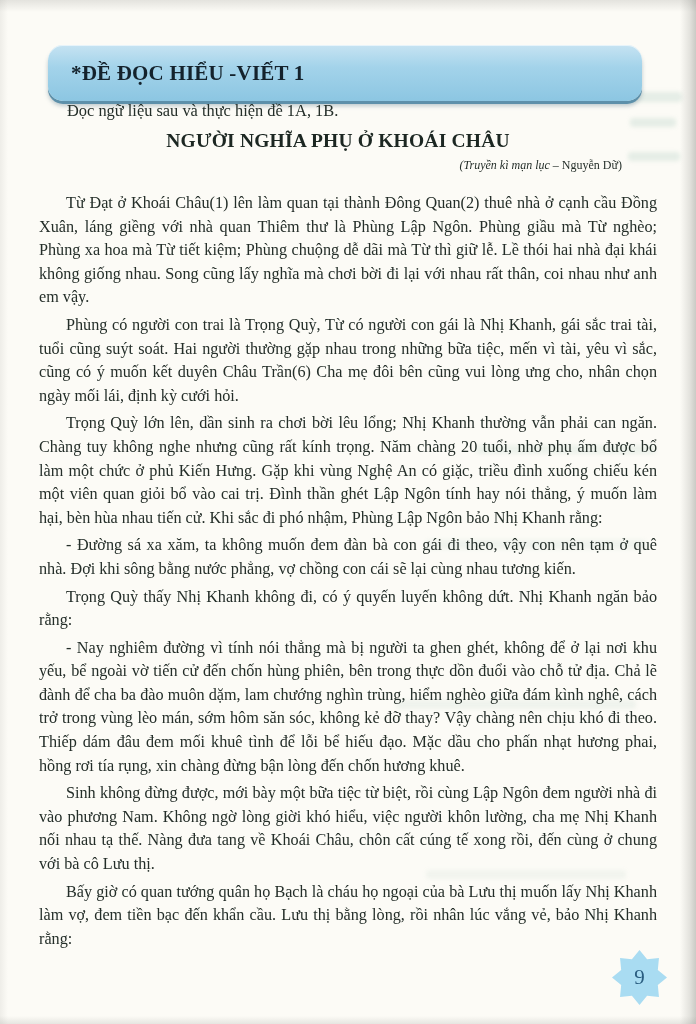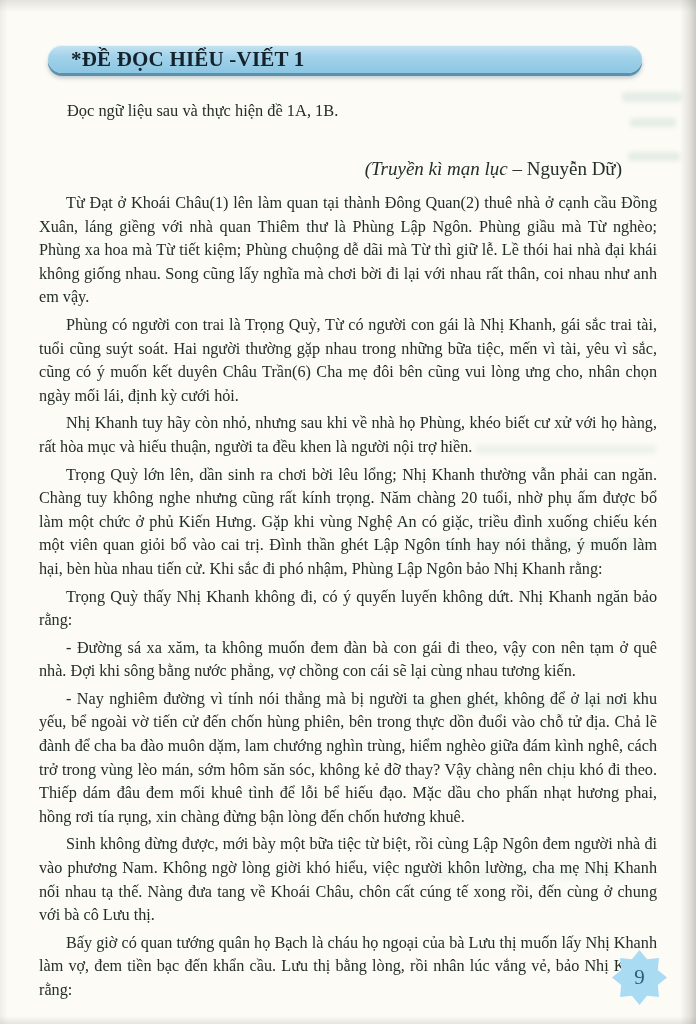--- a/index.html
+++ b/index.html
@@ -28,21 +28,21 @@
   .b1{right:14px;top:92px;width:60px;height:10px;}
   .b2{right:20px;top:118px;width:46px;height:9px;}
   .b3{right:16px;top:152px;width:52px;height:9px;}
   .b4{right:40px;top:445px;width:180px;height:9px;background:rgba(110,170,150,.10);}
   .b5{right:50px;top:540px;width:220px;height:9px;background:rgba(110,170,150,.09);}
   .b6{right:60px;top:700px;width:240px;height:9px;background:rgba(110,170,150,.09);}
   .b7{right:70px;top:870px;width:200px;height:9px;background:rgba(110,170,150,.08);}
 
   
   .banner{
-    position:absolute;left:48px;top:45px;right:54px;height:28px;
+    position:absolute;left:48px;top:45px;right:54px;height:56px;
     border-radius:15px;
     background:linear-gradient(180deg,#c6e3f2 0%,#a3d3ea 40%,#8cc6e2 100%);
     box-shadow:0 3px 0 #5d90aa,0 5px 4px rgba(110,140,155,.45),inset 0 1px 0 rgba(255,255,255,.6);
     display:flex;align-items:center;
   }
   .banner-label{
     font-weight:bold;font-size:21px;color:#14222c;
     padding-left:23px;letter-spacing:.2px;white-space:nowrap;
   }
 
@@ -52,21 +52,21 @@
   }
 
   .doc-title{
     position:absolute;left:40px;right:60px;top:130px;
     text-align:center;font-size:19.5px;font-weight:bold;color:#1c2722;
     letter-spacing:.2px;margin:0;
   }
 
   .source-line{
     position:absolute;left:40px;right:74px;top:158px;
-    text-align:right;font-size:19px;margin:0;color:#242e29;
+    text-align:right;font-size:12px;margin:0;color:#242e29;
   }
   .source-work{font-style:italic;}
   .source-author{font-style:normal;}
 
   article.passage{
     position:absolute;left:39px;right:39px;top:182px;bottom:0;
   }
   article.passage p{
     margin:4px 0 0 0;
     font-size:16.2px;line-height:23.6px;
@@ -101,30 +101,30 @@
   <div class="bleed b5"></div>
   <div class="bleed b6"></div>
   <div class="bleed b7"></div>
 
   <div class="banner">
     <span class="banner-label">*ĐỀ ĐỌC HIỂU -VIẾT 1</span>
   </div>
 
   <p class="intro">Đọc ngữ liệu sau và thực hiện đề 1A, 1B.</p>
 
+  <h1 class="doc-title">NGƯỜI NGHĨA PHỤ Ở KHOÁI CHÂU</h1>
 
   <p class="source-line"><span class="source-work">(Truyền kì mạn lục</span><span class="source-author"> – Nguyễn Dữ)</span></p>
 
   <article class="passage">
     <p>Từ Đạt ở Khoái Châu(1) lên làm quan tại thành Đông Quan(2) thuê nhà ở cạnh cầu Đồng Xuân, láng giềng với nhà quan Thiêm thư là Phùng Lập Ngôn. Phùng giầu mà Từ nghèo; Phùng xa hoa mà Từ tiết kiệm; Phùng chuộng dễ dãi mà Từ thì giữ lễ. Lề thói hai nhà đại khái không giống nhau. Song cũng lấy nghĩa mà chơi bời đi lại với nhau rất thân, coi nhau như anh em vậy.</p>
     <p>Phùng có người con trai là Trọng Quỳ, Từ có người con gái là Nhị Khanh, gái sắc trai tài, tuổi cũng suýt soát. Hai người thường gặp nhau trong những bữa tiệc, mến vì tài, yêu vì sắc, cũng có ý muốn kết duyên Châu Trần(6) Cha mẹ đôi bên cũng vui lòng ưng cho, nhân chọn ngày mối lái, định kỳ cưới hỏi.</p>
-    <p>Nhị Khanh tuy hãy còn nhỏ, nhưng sau khi về nhà họ Phùng, khéo biết cư xử với họ hàng, rất hòa mục và hiếu thuận, người ta đều khen là người nội trợ hiền.</p>
     <p>Trọng Quỳ lớn lên, dần sinh ra chơi bời lêu lổng; Nhị Khanh thường vẫn phải can ngăn. Chàng tuy không nghe nhưng cũng rất kính trọng. Năm chàng 20 tuổi, nhờ phụ ấm được bổ làm một chức ở phủ Kiến Hưng. Gặp khi vùng Nghệ An có giặc, triều đình xuống chiếu kén một viên quan giỏi bổ vào cai trị. Đình thần ghét Lập Ngôn tính hay nói thẳng, ý muốn làm hại, bèn hùa nhau tiến cử. Khi sắc đi phó nhậm, Phùng Lập Ngôn bảo Nhị Khanh rằng:</p>
+    <p>- Đường sá xa xăm, ta không muốn đem đàn bà con gái đi theo, vậy con nên tạm ở quê nhà. Đợi khi sông bằng nước phẳng, vợ chồng con cái sẽ lại cùng nhau tương kiến.</p>
     <p>Trọng Quỳ thấy Nhị Khanh không đi, có ý quyến luyến không dứt. Nhị Khanh ngăn bảo rằng:</p>
-    <p>- Đường sá xa xăm, ta không muốn đem đàn bà con gái đi theo, vậy con nên tạm ở quê nhà. Đợi khi sông bằng nước phẳng, vợ chồng con cái sẽ lại cùng nhau tương kiến.</p>
     <p>- Nay nghiêm đường vì tính nói thẳng mà bị người ta ghen ghét, không để ở lại nơi khu yếu, bể ngoài vờ tiến cử đến chốn hùng phiên, bên trong thực dồn đuổi vào chỗ tử địa. Chả lẽ đành để cha ba đào muôn dặm, lam chướng nghìn trùng, hiểm nghèo giữa đám kình nghê, cách trở trong vùng lèo mán, sớm hôm săn sóc, không kẻ đỡ thay? Vậy chàng nên chịu khó đi theo. Thiếp dám đâu đem mối khuê tình để lỗi bể hiếu đạo. Mặc dầu cho phấn nhạt hương phai, hồng rơi tía rụng, xin chàng đừng bận lòng đến chốn hương khuê.</p>
     <p>Sinh không đừng được, mới bày một bữa tiệc từ biệt, rồi cùng Lập Ngôn đem người nhà đi vào phương Nam. Không ngờ lòng giời khó hiểu, việc người khôn lường, cha mẹ Nhị Khanh nối nhau tạ thế. Nàng đưa tang về Khoái Châu, chôn cất cúng tế xong rồi, đến cùng ở chung với bà cô Lưu thị.</p>
     <p>Bấy giờ có quan tướng quân họ Bạch là cháu họ ngoại của bà Lưu thị muốn lấy Nhị Khanh làm vợ, đem tiền bạc đến khẩn cầu. Lưu thị bằng lòng, rồi nhân lúc vắng vẻ, bảo Nhị Khanh rằng:</p>
   </article>
 
   <div class="page-badge">
     <span>9</span>
   </div>
 
 </div>

